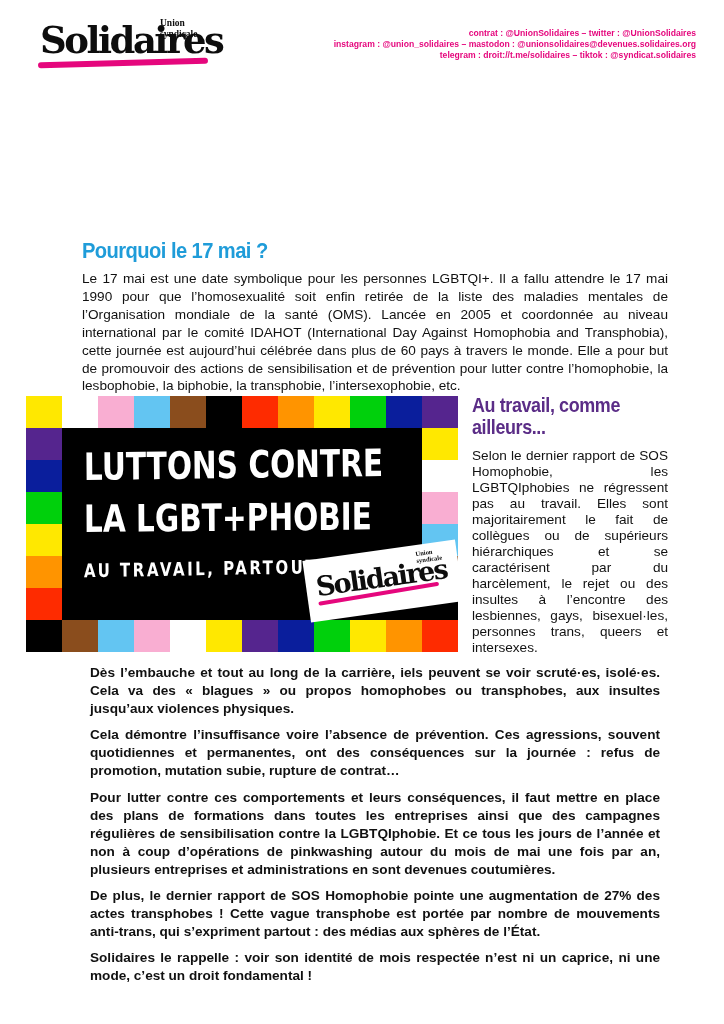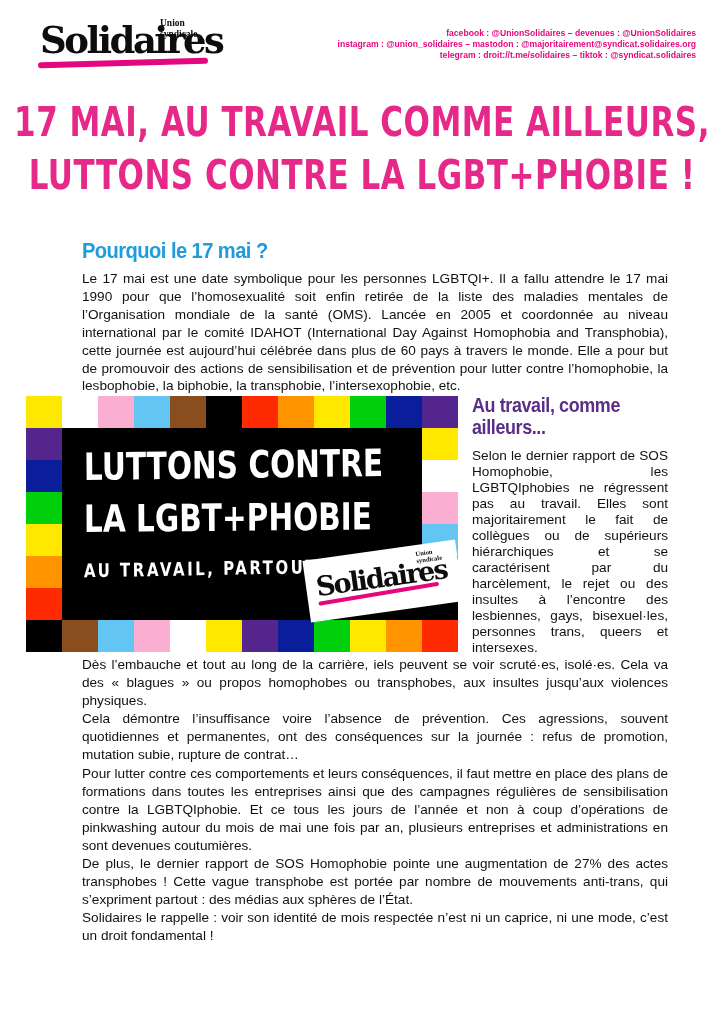--- a/index.html
+++ b/index.html
@@ -78,21 +78,21 @@
   
   .col-right { position:absolute; left:472px; top:395px; width:196px; }
   .h-purple {
     color:var(--purple); font-size:18.5px; font-weight:bold; line-height:1.13;
     letter-spacing:-0.4px; margin:0 0 11px 0; transform:scale(0.97,1.05); transform-origin:left top;
   }
   .col-right .body-text { line-height:16px; }
 
   
   .lower { position:absolute; left:82px; top:656px; width:586px; }
-  .lower p { margin:0; line-height:18.1px; }
+  .lower p { margin:8px; line-height:18.1px;font-weight:bold; }
 
   
   .footer {
     position:absolute; left:0; right:0; top:989px; text-align:center;
     color:var(--pink); font-size:14px; font-weight:bold;
   }
 </style>
 </head>
 <body>
 
@@ -101,29 +101,25 @@
   <div class="logo-wrap">
     <div class="logo-union">
       <span>Union</span><br>
       <span>syndicale</span>
     </div>
     <div class="logo-name">Solidaires</div>
     <div class="logo-underline"></div>
   </div>
 
   <div class="header-right">
-    <div class="social-line">facebook : @UnionSolidaires – devenues : @UnionSolidaires</div>
-    <div class="social-line">instagram : @union_solidaires – mastodon : @majoritairement@syndicat.solidaires.org</div>
+    <div class="social-line">contrat : @UnionSolidaires – twitter : @UnionSolidaires</div>
+    <div class="social-line">instagram : @union_solidaires – mastodon : @unionsolidaires@devenues.solidaires.org</div>
     <div class="social-line">telegram : droit://t.me/solidaires – tiktok : @syndicat.solidaires</div>
   </div>
 
-  <div class="main-title">
-    <span class="t-line">17 MAI, AU TRAVAIL COMME AILLEURS,</span>
-    <span class="t-line">LUTTONS CONTRE LA LGBT+PHOBIE !</span>
-  </div>
 
   <div class="section-pourquoi">
     <h2 class="h-blue">Pourquoi le 17 mai ?</h2>
     <p class="body-text">Le 17 mai est une date symbolique pour les personnes LGBTQI+. Il a fallu attendre le 17 mai 1990 pour que l’homosexualité soit enfin retirée de la liste des maladies mentales de l’Organisation mondiale de la santé (OMS). Lancée en 2005 et coordonnée au niveau international par le comité IDAHOT (International Day Against Homophobia and Transphobia), cette journée est aujourd’hui célébrée dans plus de 60 pays à travers le monde. Elle a pour but de promouvoir des actions de sensibilisation et de prévention pour lutter contre l’homophobie, la lesbophobie, la biphobie, la transphobie, l’intersexophobie, etc.</p>
   </div>
 
   <div class="banner">
     <div class="banner-grid">
         <div style="background: rgb(255, 232, 0);"></div>
         <div style="background: rgb(255, 255, 255);"></div>

